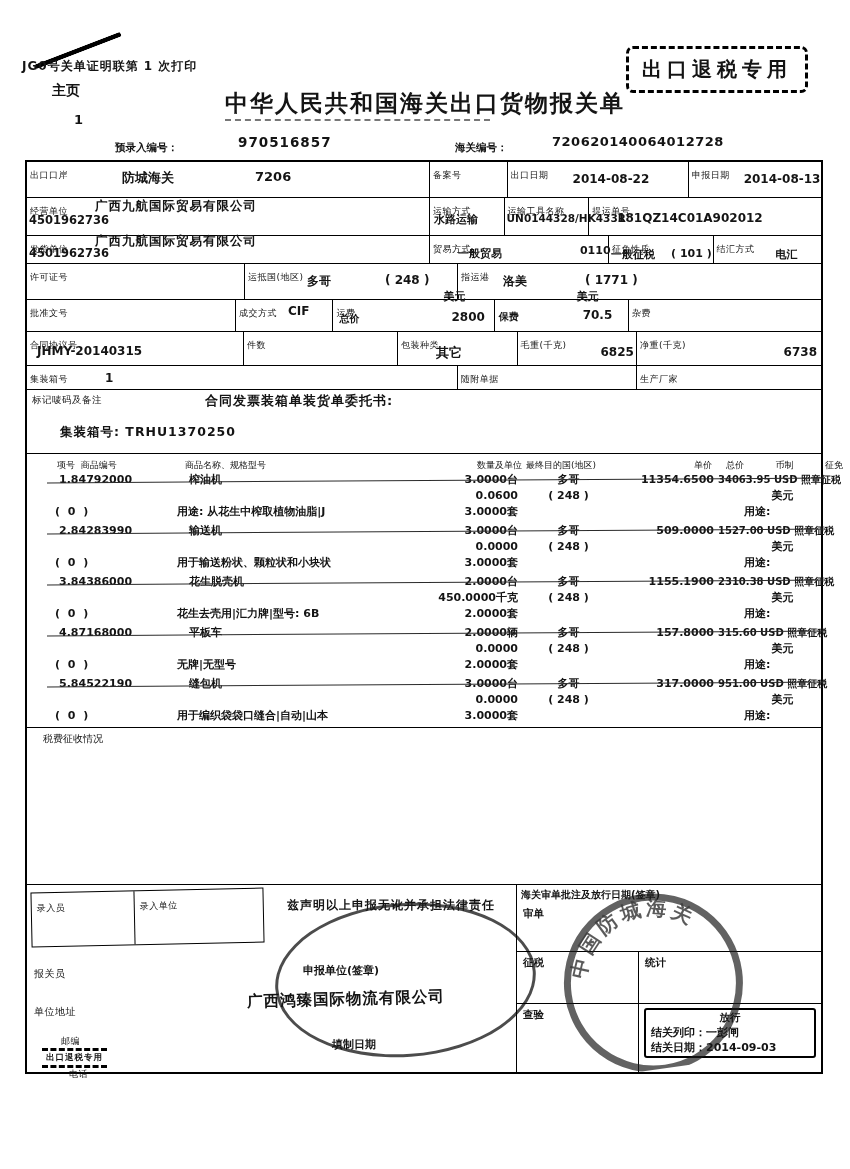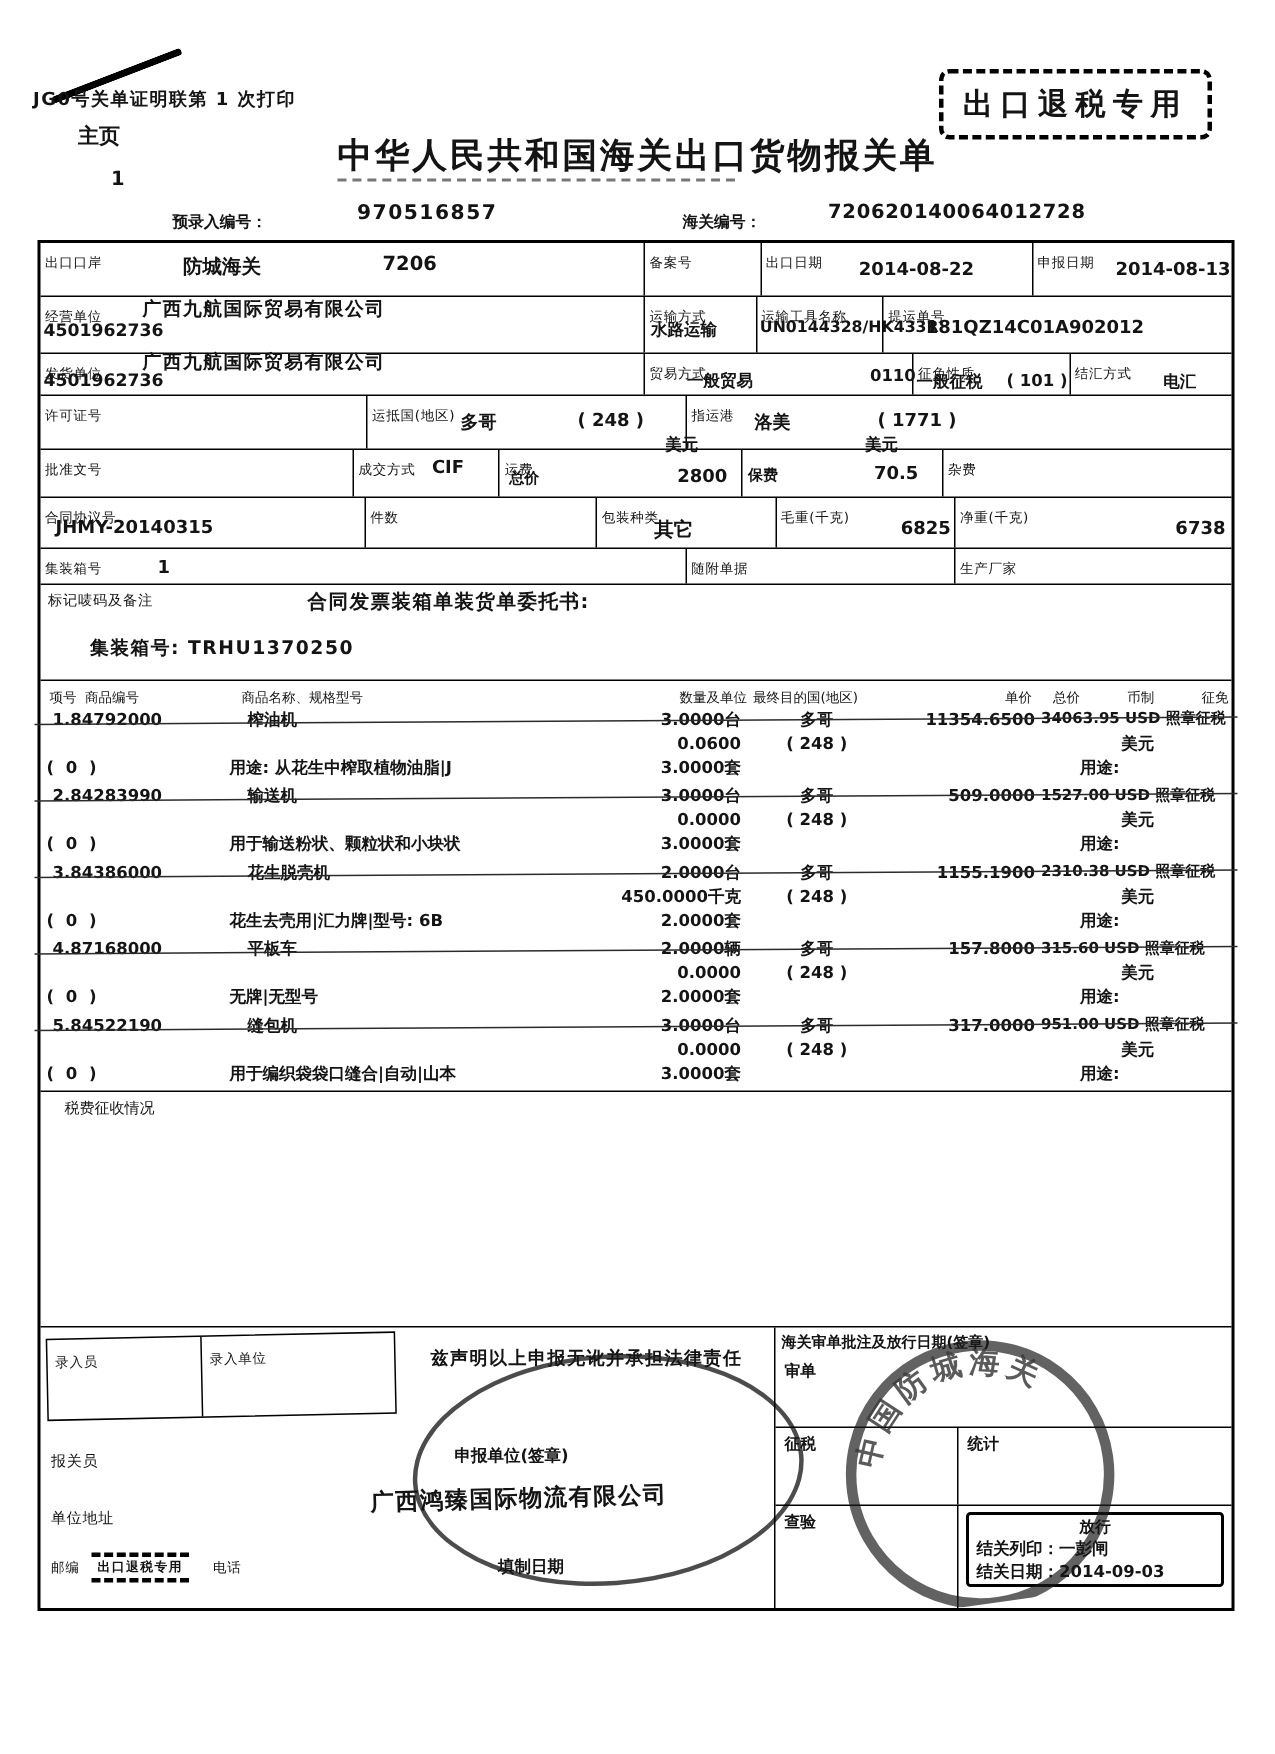--- a/index.html
+++ b/index.html
@@ -37,21 +37,21 @@
   .float-cur { position:absolute; top:-11px; font-size:11px; font-weight:700; }
 
   
   .marks-row { position:relative; height:64px; border-bottom:1.6px solid #000; box-sizing:border-box; }
   .marks-label { position:absolute; left:5px; top:4px; font-size:9.5px; }
   .marks-value { position:absolute; left:178px; top:2px; font-size:13px; font-weight:800; letter-spacing:1px; }
   .marks-container { position:absolute; left:33px; top:34px; font-size:12.5px; font-weight:800; letter-spacing:1px; }
 
   
   .items { position:relative; min-height:273px; border-bottom:1.6px solid #000; box-sizing:border-box; padding-top:1px; }
-  .igrid { display:grid; grid-template-columns:120px 225px 130px 85px 105px 133px; }
+  .igrid { display:grid; grid-template-columns:120px 225px 130px 85px 105px 133px;margin-left:24px; }
   .ih { font-size:9px; height:17px; align-items:end; }
   .ih span { white-space:nowrap; }
   .ih .h-qty,.ih .h-price { text-align:right; padding-right:4px; }
   .h-total-wrap { display:flex; justify-content:space-between; padding:0 6px 0 10px; }
   .item { margin-bottom:3px; }
   .il { position:relative; height:16px; line-height:16px; font-size:11px; }
   .il span { white-space:nowrap; }
   .il.a::before { content:""; position:absolute; left:-4px; right:-4px; top:8px; border-top:1.7px solid #2b2b2b; transform:rotate(-0.35deg); }
   .cell-code { padding-left:8px; font-weight:700; }
   .cell-name { padding-left:18px; font-weight:700; }
@@ -69,21 +69,21 @@
   .tax-label { position:absolute; left:6px; top:4px; font-size:10px;margin-left:10px; }
 
   
   .footer { position:relative; height:187px; box-sizing:border-box; }
   .entry-box { position:absolute; left:4px; top:5px; width:233px; height:55px; border:1.8px solid #000; box-sizing:border-box; display:flex; transform:rotate(-1.2deg); }
   .entry-cell-1 { width:103px; border-right:1.6px solid #000; padding:3px 5px; box-sizing:border-box; }
   .entry-cell-2 { flex:1; padding:3px 5px; }
   .declaration { position:absolute; left:260px; top:12px; width:262px; font-size:12px; font-weight:800; letter-spacing:1px; }
   .broker { position:absolute; left:7px; top:82px; font-size:10px; }
   .address { position:absolute; left:7px; top:120px; font-size:10px; }
-  .postline { position:absolute; left:7px; top:150px; display:flex; align-items:center; }
+  .postline { position:absolute; left:7px; top:150px; display:flex; align-items:center;flex-direction:column; }
   .stamp-mini { margin-left:8px; border-top:3px dashed #000; border-bottom:3px dashed #000; padding:1px 4px; font-size:8.5px; font-weight:800; letter-spacing:1px; }
   .phone { margin-left:16px; }
   .oval-stamp { position:absolute; left:248px; top:18px; width:255px; height:148px; border:3px solid rgba(25,25,25,0.78); border-radius:50%; transform:rotate(-4deg); }
   .decl-unit-label { position:absolute; left:276px; top:78px; font-size:11px; font-weight:700; }
   .company { position:absolute; left:220px; top:104px; font-size:15.5px; font-weight:800; letter-spacing:1px; transform:rotate(-1.5deg); white-space:nowrap; }
   .fill-date { position:absolute; left:305px; top:152px; font-size:11px; font-weight:700; }
 
   .customs-box { position:absolute; right:0; top:0; width:305px; height:187px; border-left:1.6px solid #000; box-sizing:border-box; }
   .cb-title { padding:3px 4px 0 4px; font-size:10px; font-weight:700; height:15px; }
   .cb-row { display:flex; border-top:1.6px solid #000; box-sizing:border-box; }

